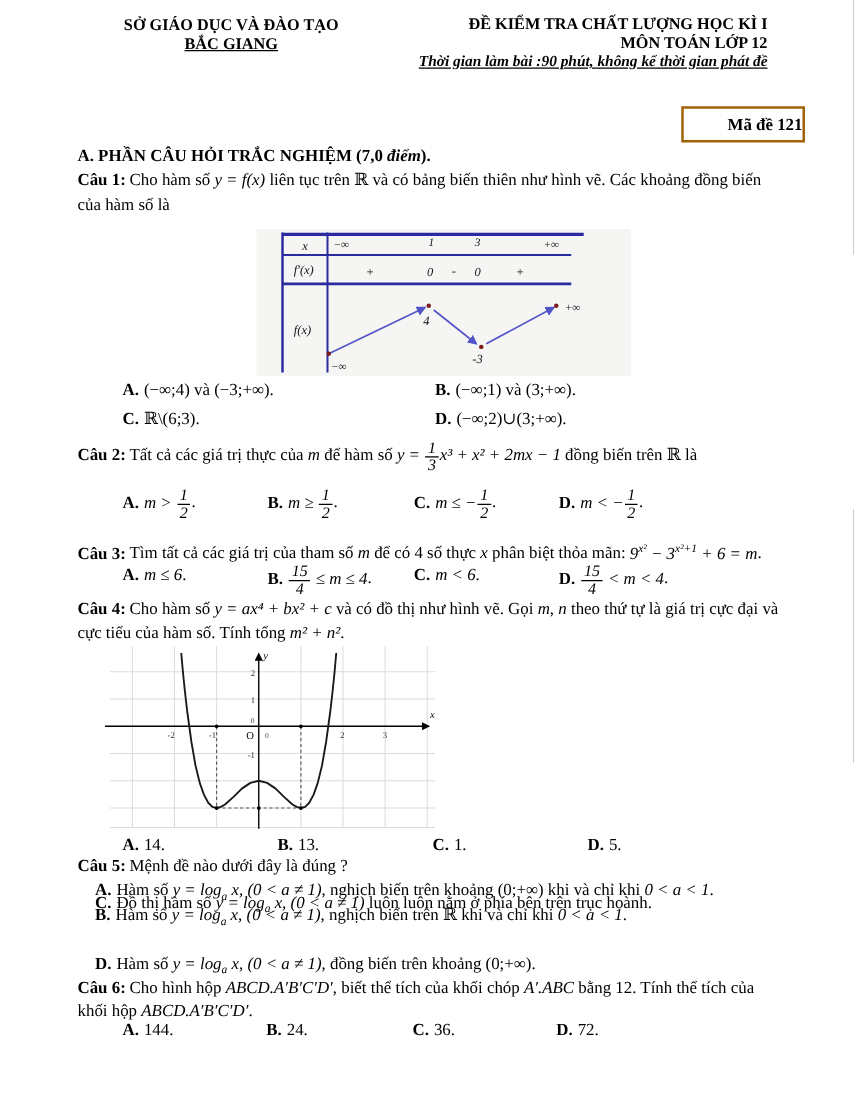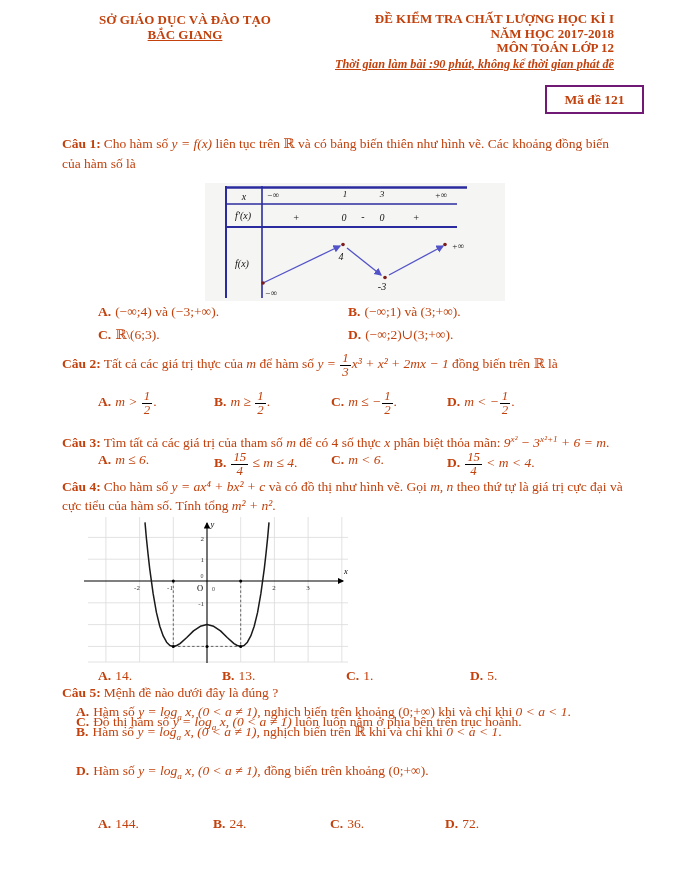--- a/index.html
+++ b/index.html
@@ -1,24 +1,24 @@
 <!DOCTYPE html>
 <html><head>
 <meta charset="utf-8">
 <style>
   html,body{margin:0;padding:0;background:#888;}
   .page{position:relative;width:683px;height:888px;background:#ffffff;overflow:hidden;
-        font-family:"Liberation Serif","DejaVu Serif","DejaVu Sans",serif;color:#c2410c;font-size:13.5px;text-decoration:underline;}
+        font-family:"Liberation Serif","DejaVu Serif","DejaVu Sans",serif;color:#000000;font-size:13.5px;text-decoration:underline;}
   
   .hleft{position:absolute;left:70px;top:12px;width:230px;text-align:center;font-weight:bold;font-size:13px;line-height:15px;}
   .hright{position:absolute;left:300px;top:12px;width:314px;text-align:right;font-weight:bold;font-size:13px;line-height:14.5px;}
   .u{text-decoration:underline;}
   .duration{font-style:italic;text-decoration:underline;font-size:12.3px;margin-top:1px;}
-  .codebox{position:absolute;left:545px;top:85px;width:95px;height:25px;border:2px solid #701a75;
-           font-weight:bold;text-align:center;line-height:25px;font-size:13.5px;}
+  .codebox{position:absolute;left:545px;top:85px;width:95px;height:25px;border:2px solid #a16207;
+           font-weight:bold;text-align:right;line-height:25px;font-size:13.5px;}
   .sectitle{position:absolute;left:62px;top:117px;font-weight:bold;}
   
   .qtext{position:absolute;left:62px;width:567px;line-height:20px;}
   .qnum{margin-right:3px;}
   .opt{position:absolute;line-height:18px;white-space:nowrap;}
   .optwide{position:absolute;line-height:19px;width:552px;white-space:normal;}
   .olab{font-weight:bold;margin-right:4px;}
   i{font-style:italic;}
   sup,sub{font-size:0.68em;text-align:center;}
   .frac{display:inline-block;vertical-align:-0.68em;text-align:center;line-height:1.05;font-size:0.95em;margin:0 1px;font-style:inherit;}
@@ -35,28 +35,28 @@
 <body>
 
 <div class="page">
 
   <div class="hleft">
     <div>SỞ GIÁO DỤC VÀ ĐÀO TẠO</div>
     <div class="u">BẮC GIANG</div>
   </div>
   <div class="hright">
     <div>ĐỀ KIỂM TRA CHẤT LƯỢNG HỌC KÌ I</div>
-    <div>NĂM HỌC 2017-2018</div>
     <div>MÔN TOÁN LỚP 12</div>
     <div class="duration">Thời gian làm bài :90  phút, không kể thời gian phát đề</div>
   </div>
   <div class="codebox">
     <span>Mã đề 121</span>
   </div>
 
+  <div class="sectitle">A. PHẦN CÂU HỎI TRẮC NGHIỆM (7,0 <i>điểm</i>).</div>
 
   <div class="qtext" style="top:134px">
     <b class="qnum">Câu 1:</b><span>Cho hàm số <i>y = f(x)</i> liên tục trên ℝ và có bảng biến thiên như hình vẽ. Các khoảng đồng biến của hàm số là</span>
   </div>
 
   <svg style="left:205px;top:183px" width="300" height="118" viewBox="0 0 300 118">
     <defs>
       <marker id="ah" markerWidth="7" markerHeight="7" refX="5" refY="3" orient="auto">
         <path d="M0,0 L6,3 L0,6 Z" fill="#5353c9"></path>
       </marker>
@@ -191,18 +191,21 @@
   <div class="opt" style="left:470px;top:667px"><b class="olab">D.</b><span>5.</span></div>
 
   <div class="qtext" style="top:683px">
     <b class="qnum">Câu 5:</b><span>Mệnh đề nào dưới đây là đúng ?</span>
   </div>
   <div class="optwide" style="left:76px;top:702px"><b class="olab">A.</b><span>Hàm số <i>y = log<sub>a</sub> x, (0 &lt; a ≠ 1)</i>, nghịch biến trên khoảng (0;+∞) khi và chỉ khi <i>0 &lt; a &lt; 1</i>.</span></div>
   <div class="optwide" style="left:76px;top:722px"><b class="olab">B.</b><span>Hàm số <i>y = log<sub>a</sub> x, (0 &lt; a ≠ 1)</i>, nghịch biến trên ℝ khi và chỉ khi <i>0 &lt; a &lt; 1</i>.</span></div>
   <div class="optwide" style="left:76px;top:712px"><b class="olab">C.</b><span>Đồ thị hàm số <i>y = log<sub>a</sub> x, (0 &lt; a ≠ 1)</i> luôn luôn nằm ở phía bên trên trục hoành.</span></div>
   <div class="optwide" style="left:76px;top:761px"><b class="olab">D.</b><span>Hàm số <i>y = log<sub>a</sub> x, (0 &lt; a ≠ 1)</i>, đồng biến trên khoảng (0;+∞).</span></div>
 
+  <div class="qtext" style="top:781px;line-height:18.5px">
+    <b class="qnum">Câu 6:</b><span>Cho hình hộp <i>ABCD.A′B′C′D′</i>, biết thể tích của khối chóp <i>A′.ABC</i> bằng 12. Tính thể tích của khối hộp <i>ABCD.A′B′C′D′</i>.</span>
+  </div>
   <div class="opt" style="left:98px;top:815px"><b class="olab">A.</b><span>144.</span></div>
   <div class="opt" style="left:213px;top:815px"><b class="olab">B.</b><span>24.</span></div>
   <div class="opt" style="left:330px;top:815px"><b class="olab">C.</b><span>36.</span></div>
   <div class="opt" style="left:445px;top:815px"><b class="olab">D.</b><span>72.</span></div>
 
 </div>
 
 </body></html>

